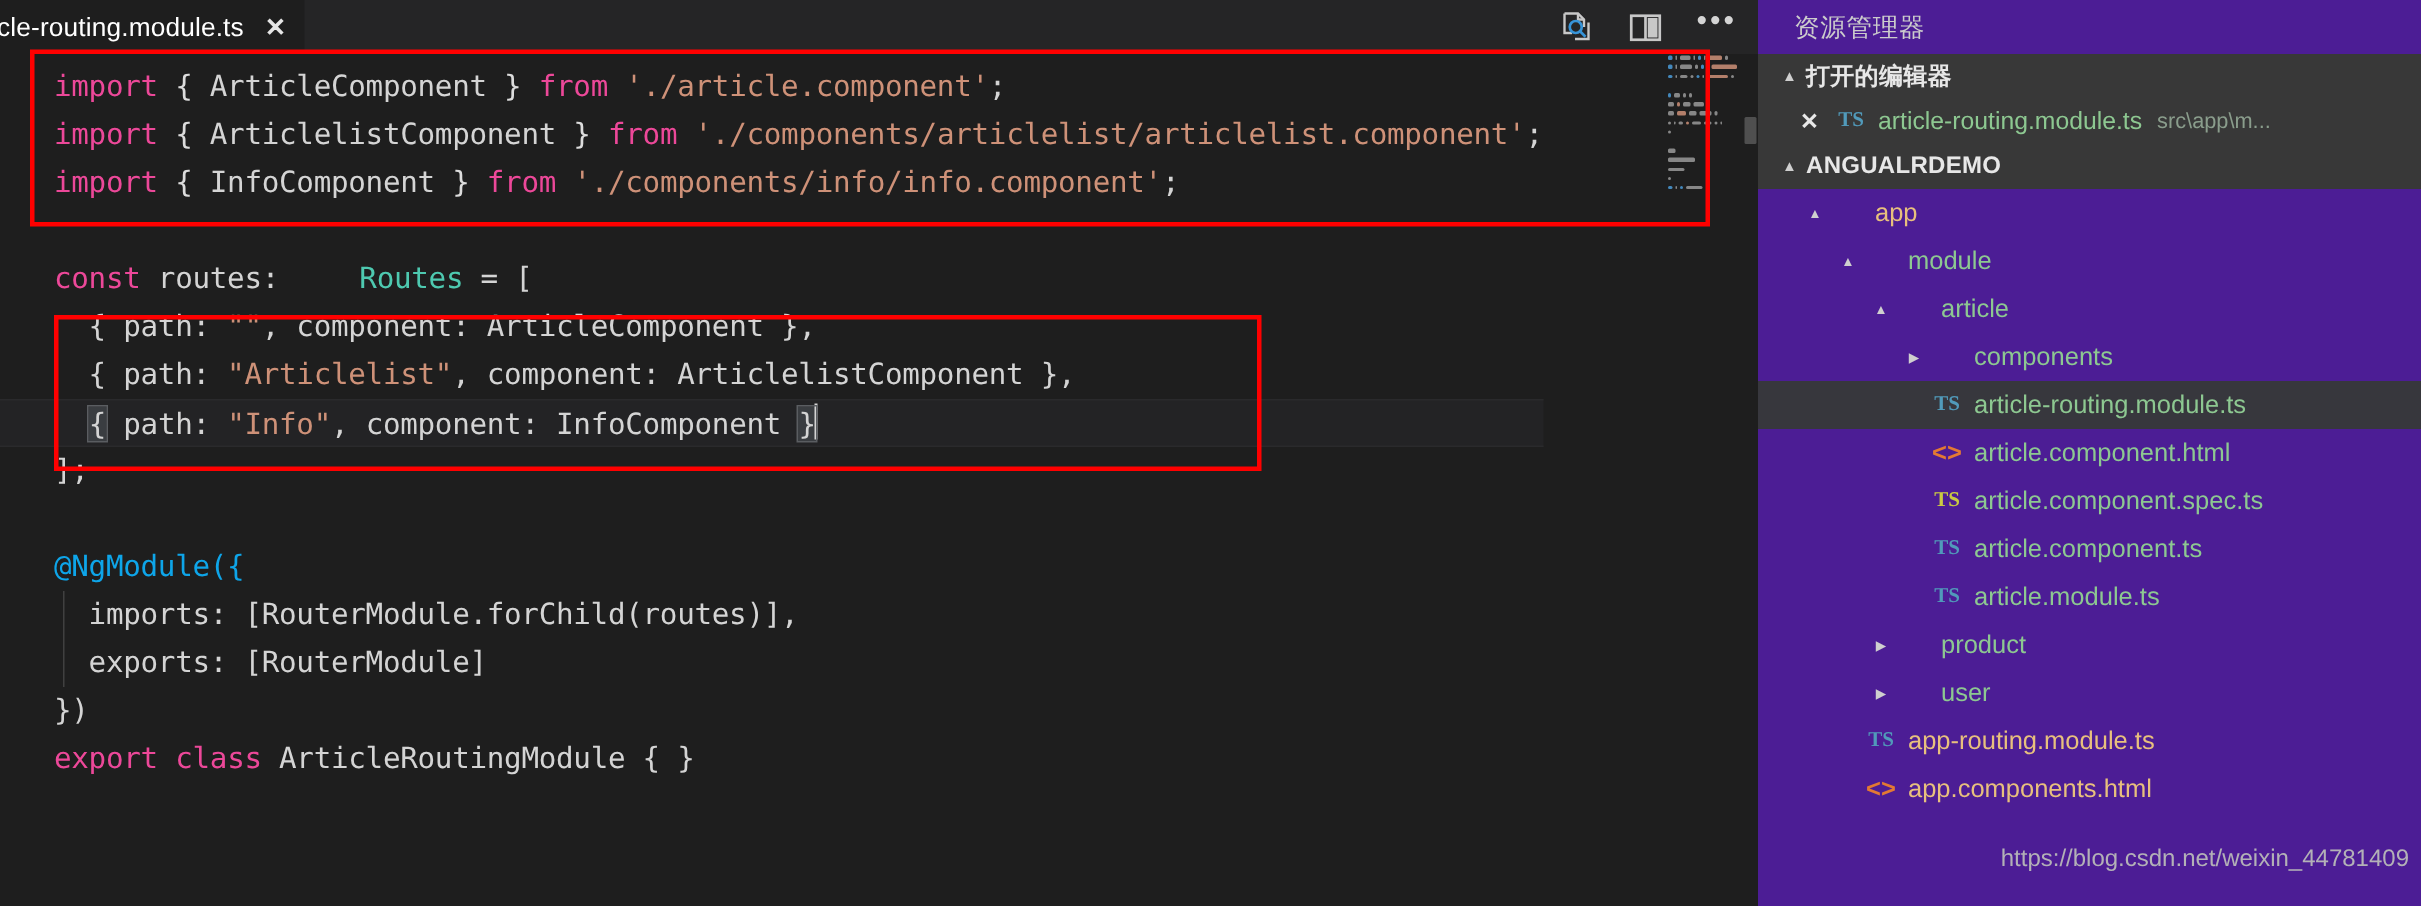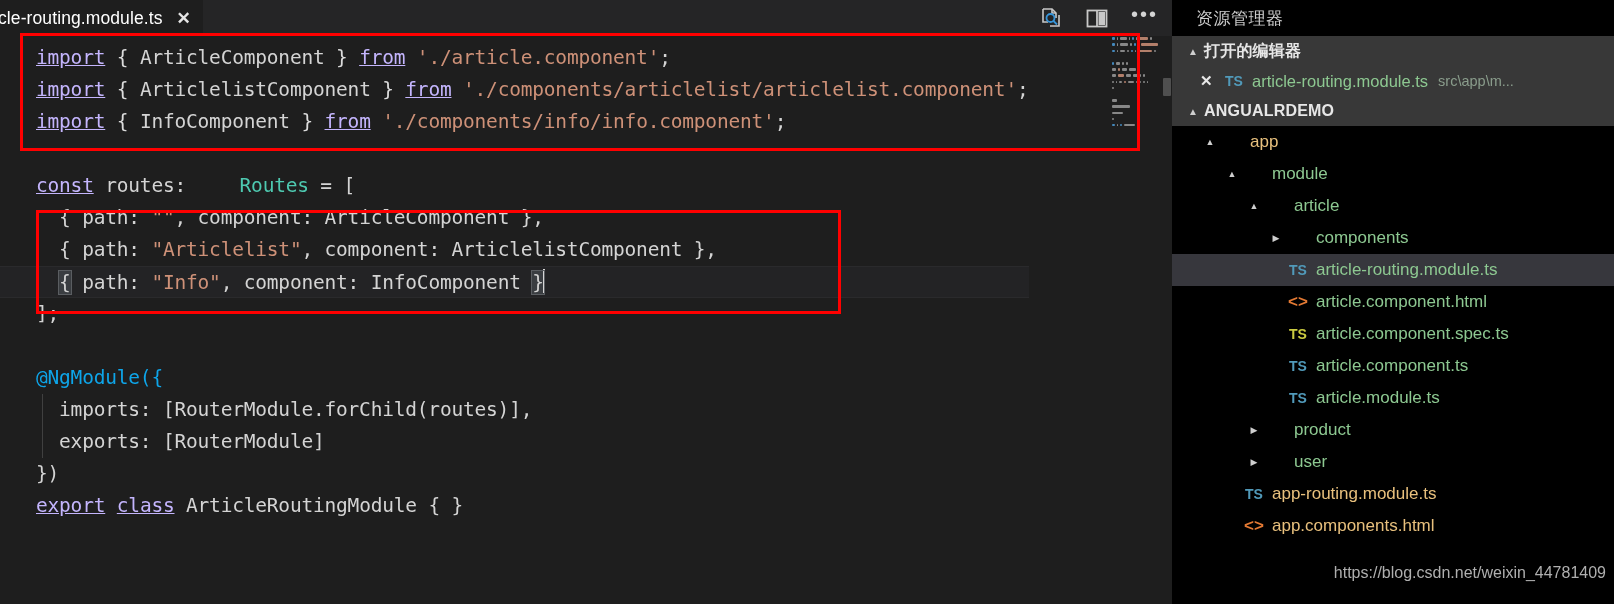--- a/index.html
+++ b/index.html
@@ -96,21 +96,21 @@
     color: #d4d4d4;
     letter-spacing: -0.2px;
   }
   .ln { height: 32px; padding-left: 36px; position: relative; }
   .ln.active {
     background: #232325;
     border-top: 1px solid #2a2a2c;
     border-bottom: 1px solid #2a2a2c;
     height: 30px;
   }
-  .kw   { color: #c4b5fd; text-decoration: underline; }
+  .kw   { color: #ec4899; }
   .str  { color: #ce9178; }     
   .typ  { color: #4ec9b0; margin-left: 42px; }
   .pln  { color: #d4d4d4; }
   .brk  { color: #dcdcdc; }
   .deco { color: #0ea5e9; margin-top: 24px; }
   .match {
     background: #3a3d41;
     outline: 1px solid #5a5d61;
   }
   .indent-guide {
@@ -165,21 +165,21 @@
     top: 42px; right: 1px;
     width: 8px; height: 18px;
     background: #4f4f4f;
     border-radius: 1px;
   }
 
   
   .sidebar {
     width: 442px;
     height: 604px;
-    background: #000000;
+    background: #4c1d95;
     display: flex;
     flex-direction: column;
     position: relative;
   }
   .sb-title {
     height: 36px;
     display: flex;
     align-items: center;
     padding-left: 24px;
     color: #cccccc;
@@ -253,21 +253,21 @@
     flex: 0 0 28px;
     display: inline-flex;
     align-items: center;
     justify-content: center;
     margin-right: 4px;
   }
   .ts-ico {
     color: #519aba;
     font-size: 14px;
     font-weight: bold;
-    font-family: Liberation Sans, sans-serif;
+    font-family: Liberation Serif, serif;
   }
   .ts-ico.yellow { color: #cbcb41; }
   .html-ico { color: #e37933; font-size: 17px; font-weight: bold; }
   .c-green  { color: #8dc891; }
   .c-tan    { color: #e8c07d; text-align: center; }
   .meta {
     color: #8a9d8c;
     font-size: 14.5px;
     margin-left: 10px;
   }

